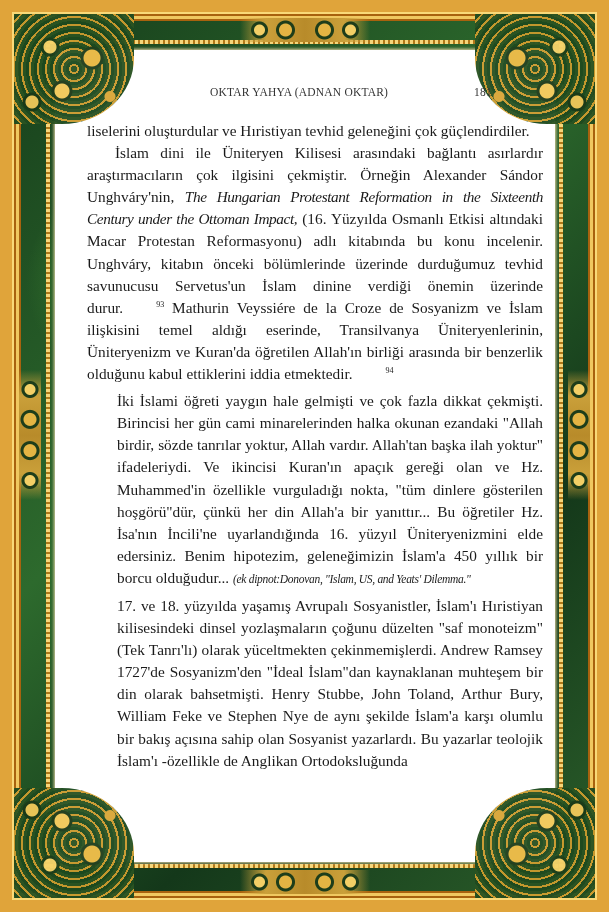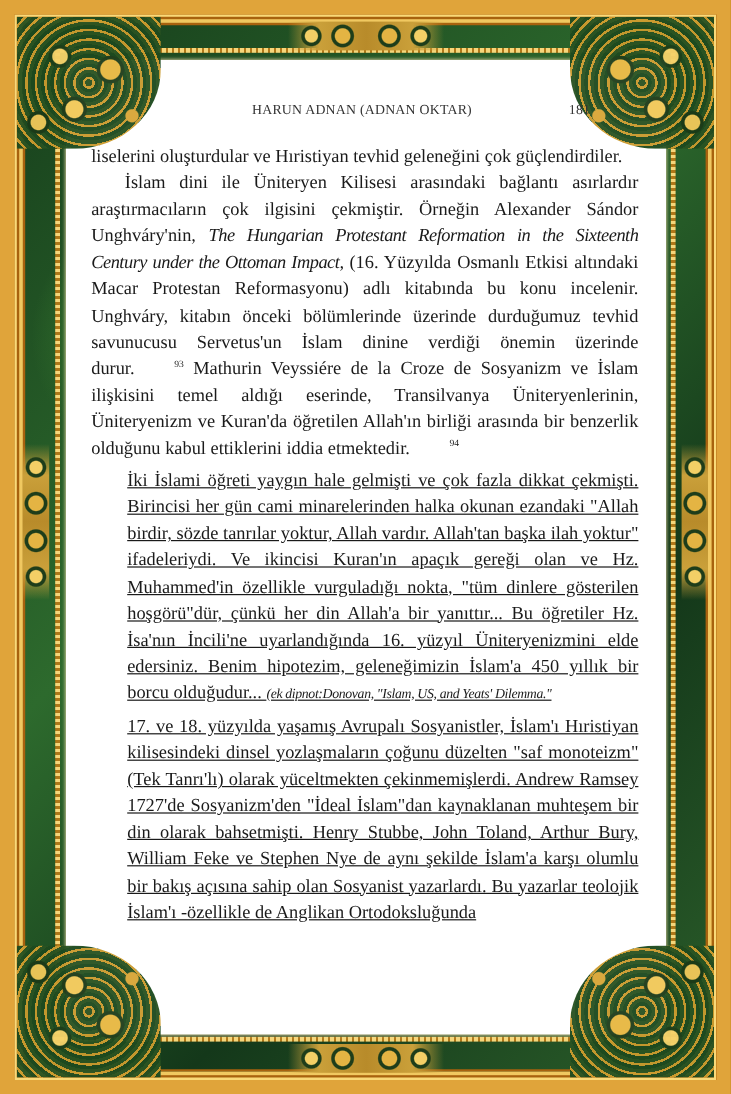--- a/index.html
+++ b/index.html
@@ -79,28 +79,28 @@
 
     .header {
       position: absolute; top: 86px; left: 0; width: 609px;
       font-family: "Liberation Serif", serif;
       font-size: 11.5px; color: #333; letter-spacing: 0.2px;
     }
     .header .title { position: absolute; left: 210px; }
     .header .pagenum { position: absolute; left: 474px; }
 
     .content {
-      position: absolute; left: 76px; top: 120px; width: 456px;
+      position: absolute; left: 87px; top: 120px; width: 456px;
       font-family: "Liberation Serif", serif;
       font-size: 15.3px; line-height: 22.1px; color: #1a1a1a;
       text-align: justify;
     }
     .content p { margin: 0; }
     .indent { text-indent: 28px; }
-    .quote { margin-left: 30px !important; text-decoration: underline; }
+    .quote { margin-left: 30px !important; }
     .gap { margin-top: 5px !important; }
     .ital { font-style: italic; letter-spacing: -0.4px; }
     .small-ital { font-style: italic; font-size: 11.5px; letter-spacing: -0.3px; }
     sup { font-size: 8px; line-height: 0; vertical-align: 6px; padding-left: 33px; }
   </style>
 </head>
 <body>
 
 <div class="frame">
   <div class="outer-gold"></div>
@@ -114,21 +114,21 @@
   <div class="side-ornament left"></div>
   <div class="side-ornament right"></div>
   <div class="page"></div>
   <div class="corner tl"></div>
   <div class="corner tr"></div>
   <div class="corner bl"></div>
   <div class="corner br"></div>
 </div>
 
 <div class="header">
-  <span class="title">HARUN ADNAN (ADNAN OKTAR)</span>
+  <span class="title">OKTAR YAHYA (ADNAN OKTAR)</span>
   <span class="pagenum">181</span>
 </div>
 
 <div class="content">
   <p>liselerini oluşturdular ve Hıristiyan tevhid geleneğini çok güçlendirdiler.</p>
   <p class="indent"><span>İslam dini ile Üniteryen Kilisesi arasındaki bağlantı asırlardır araştırmacıların çok ilgisini çekmiştir. Örneğin Alexander Sándor Unghváry'nin, </span><span class="ital">The Hungarian Protestant Reformation in the Sixteenth Century under the Ottoman Impact,</span><span> (16. Yüzyılda Osmanlı Etkisi altındaki Macar Protestan Reformasyonu) adlı kitabında bu konu incelenir. Unghváry, kitabın önceki bölümlerinde üzerinde durduğumuz tevhid savunucusu Servetus'un İslam dinine verdiği önemin üzerinde durur.</span><sup>93</sup><span> Mathurin Veyssiére de la Croze de Sosyanizm ve İslam ilişkisini temel aldığı eserinde, Transilvanya Üniteryenlerinin, Üniteryenizm ve Kuran'da öğretilen Allah'ın birliği arasında bir benzerlik olduğunu kabul ettiklerini iddia etmektedir.</span><sup>94</sup></p>
   <p class="quote gap"><span>İki İslami öğreti yaygın hale gelmişti ve çok fazla dikkat çekmişti. Birincisi her gün cami minarelerinden halka okunan ezandaki "Allah birdir, sözde tanrılar yoktur, Allah vardır. Allah'tan başka ilah yoktur" ifadeleriydi. Ve ikincisi Kuran'ın apaçık gereği olan ve Hz. Muhammed'in özellikle vurguladığı nokta, "tüm dinlere gösterilen hoşgörü"dür, çünkü her din Allah'a bir yanıttır... Bu öğretiler Hz. İsa'nın İncili'ne uyarlandığında 16. yüzyıl Üniteryenizmini elde edersiniz. Benim hipotezim, geleneğimizin İslam'a 450 yıllık bir borcu olduğudur... </span><span class="small-ital">(ek dipnot:Donovan, "Islam, US, and Yeats' Dilemma."</span></p>
   <p class="quote gap">17. ve 18. yüzyılda yaşamış Avrupalı Sosyanistler, İslam'ı Hıristiyan kilisesindeki dinsel yozlaşmaların çoğunu düzelten "saf monoteizm" (Tek Tanrı'lı) olarak yüceltmekten çekinmemişlerdi. Andrew Ramsey 1727'de Sosyanizm'den "İdeal İslam"dan kaynaklanan muhteşem bir din olarak bahsetmişti. Henry Stubbe, John Toland, Arthur Bury, William Feke ve Stephen Nye de aynı şekilde İslam'a karşı olumlu bir bakış açısına sahip olan Sosyanist yazarlardı. Bu yazarlar teolojik İslam'ı -özellikle de Anglikan Ortodoksluğunda</p>
 </div>
 

